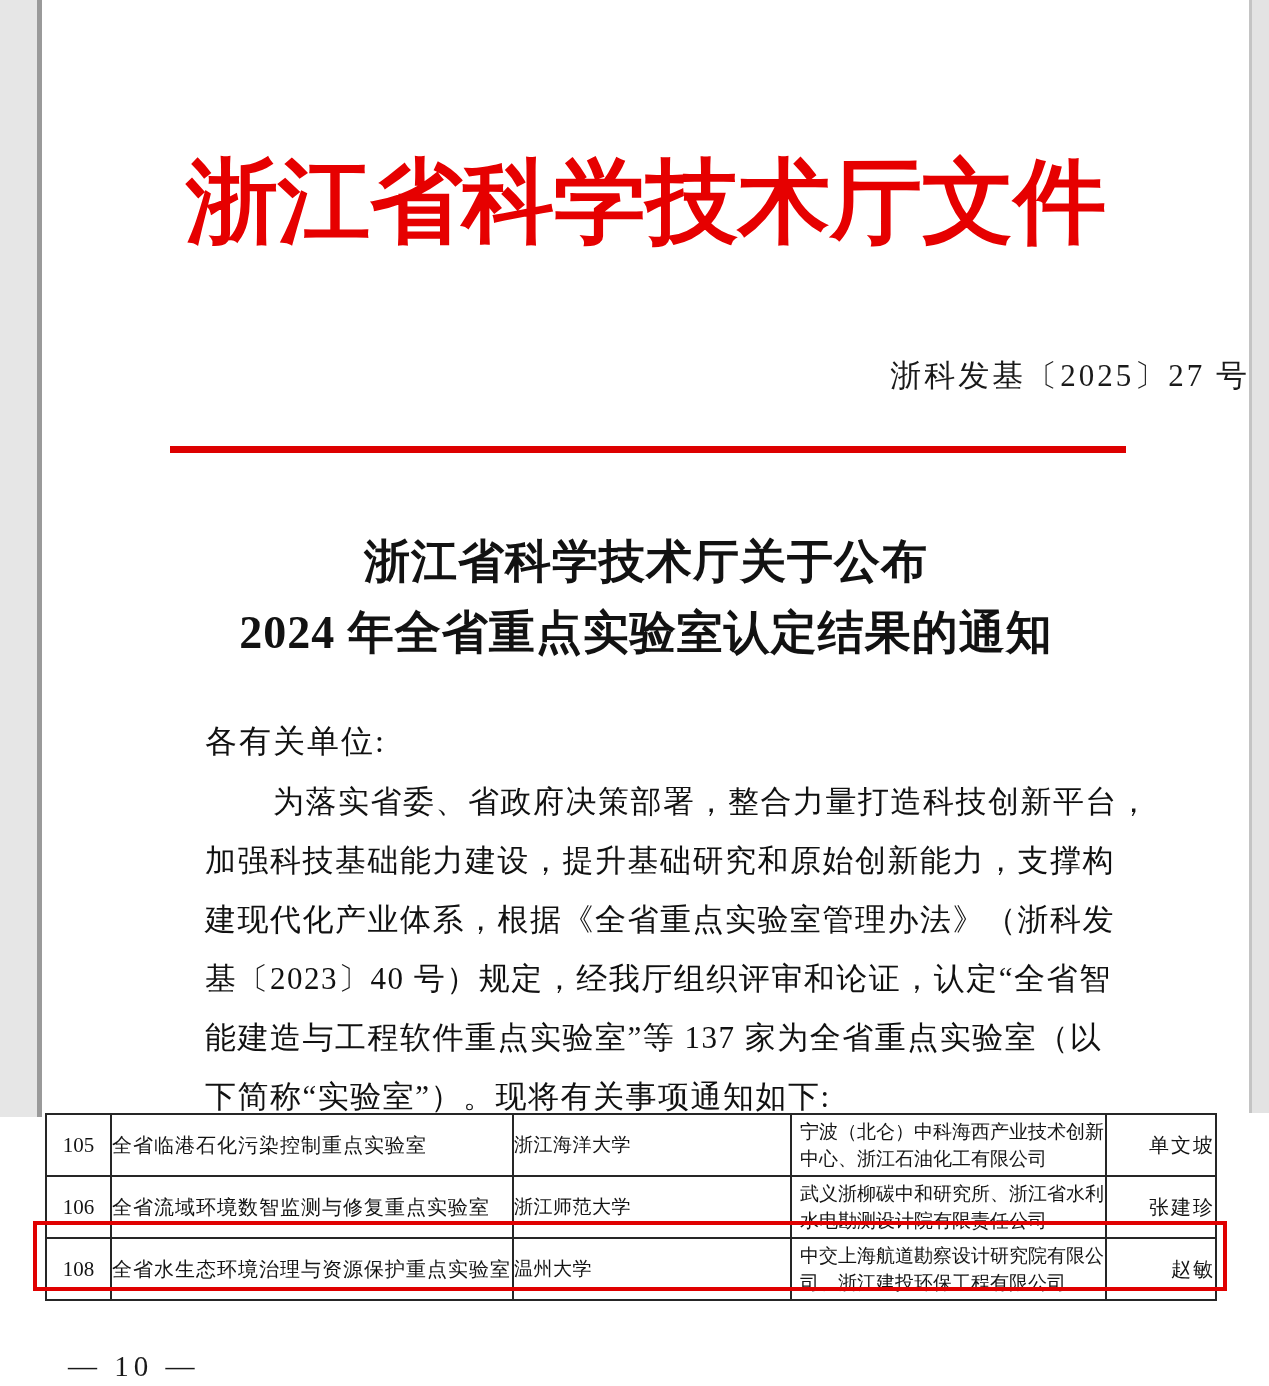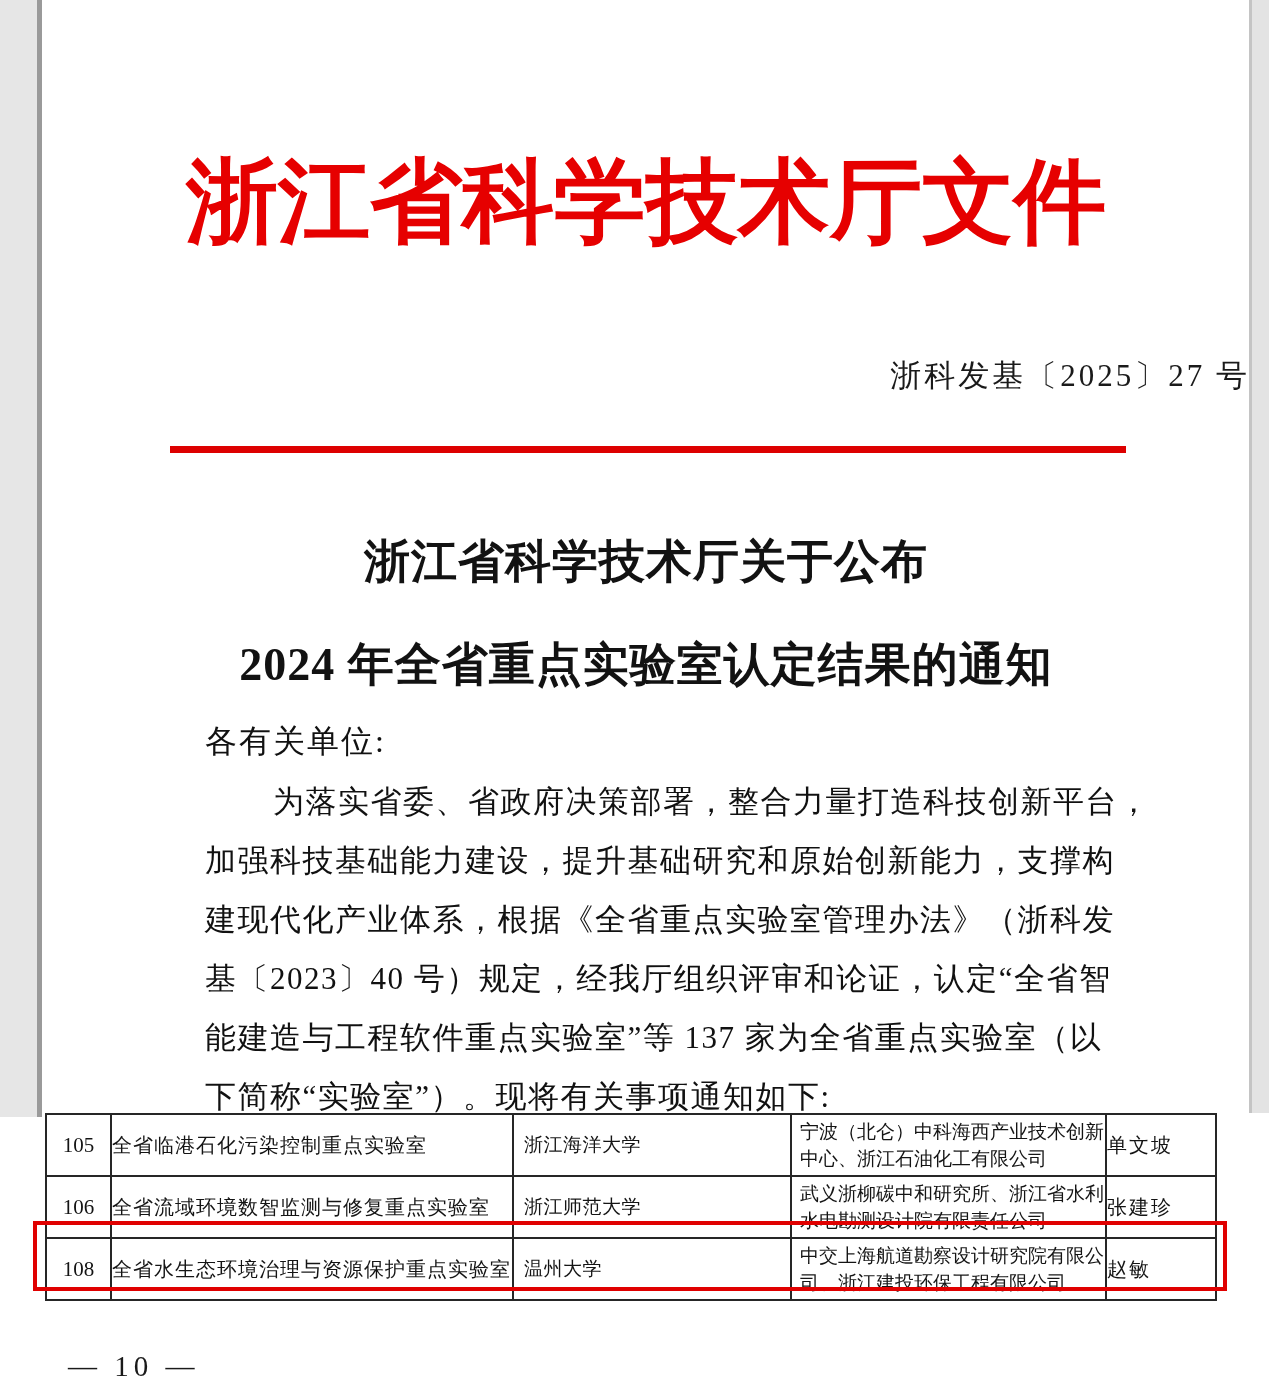--- a/index.html
+++ b/index.html
@@ -46,21 +46,21 @@
   }
   .title-line {
     position:absolute; left:42px; width:1208px;
     text-align:center;
     font-size:46px; font-weight:bold;
     letter-spacing:1px;
     color:#121212;
     white-space:nowrap;
   }
   .title-line.l1 { top:531px; }
-  .title-line.l2 { top:602px;margin-top:32px; }
+  .title-line.l2 { top:602px; }
   .salutation {
     position:absolute; left:205px; top:720px;
     font-size:32px; letter-spacing:2px;
   }
   .body-text {
     position:absolute; left:205px; top:772px; width:940px;
     font-size:31px; line-height:59px;
     letter-spacing:1.5px;
   }
   .body-line { white-space:nowrap; height:59px; }
@@ -77,23 +77,23 @@
     padding:0;
     vertical-align:middle;
     overflow:hidden;
   }
   .labs-table tr.r1 { height:56px; }
   .labs-table tr.r2 { height:56px; }
   .labs-table tr.r3 { height:62px; }
   .labs-table tr.r4 { height:57px; }
   td.c-no       { text-align:center; font-size:21px; }
   td.c-lab      { font-size:20px; letter-spacing:1px; }
-  td.c-host     { padding-left:10px; font-size:19px; letter-spacing:0.5px; }
+  td.c-host     { padding-left:0; font-size:19px; letter-spacing:0.5px; }
   td.c-partners { padding:3px 0 3px 8px; font-size:19px; line-height:27px; }
-  td.c-director { text-align:left; font-size:20px; letter-spacing:2px; }
+  td.c-director { text-align:right; font-size:20px; letter-spacing:2px; }
   .highlight-box {
     position:absolute; left:33px; top:1221px;
     width:1186px; height:62px;
     border:4px solid #e00000;
     background:transparent;
   }
   .page-number {
     position:absolute; left:68px; top:1350px;
     font-size:29px; letter-spacing:5px;
     color:#1a1a1a;

